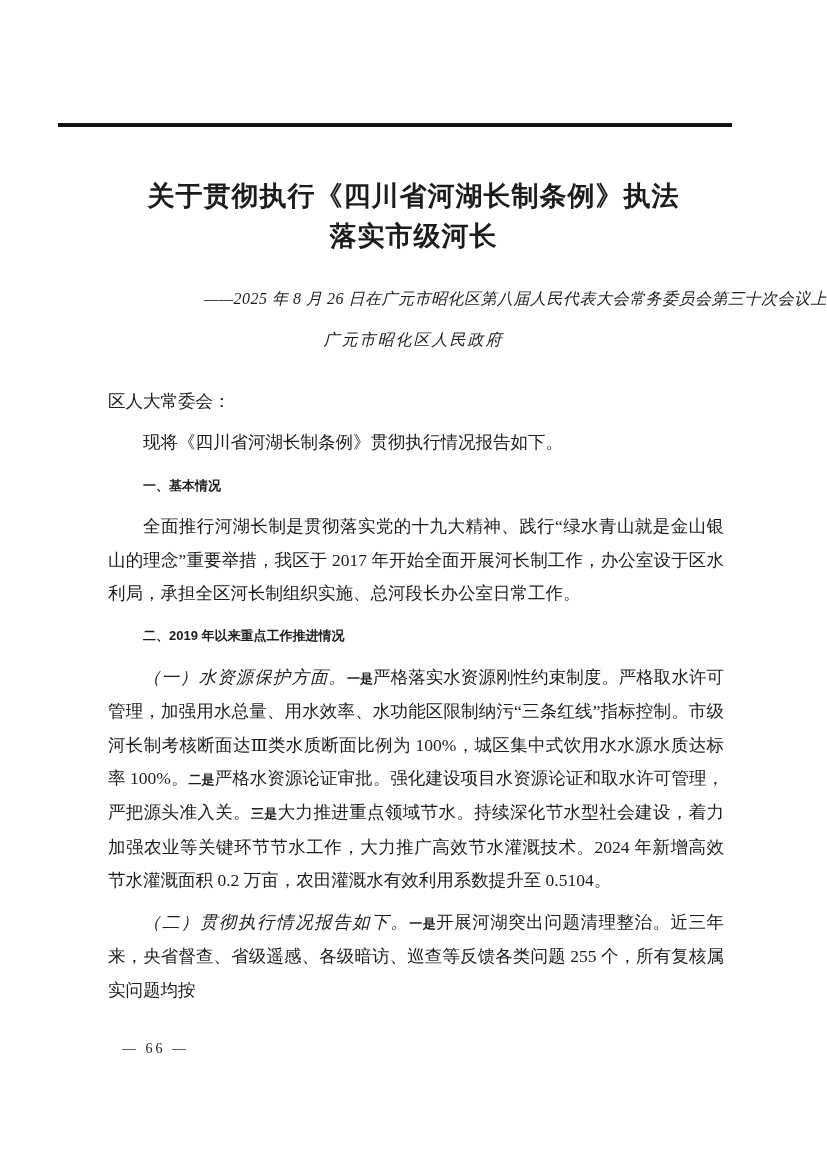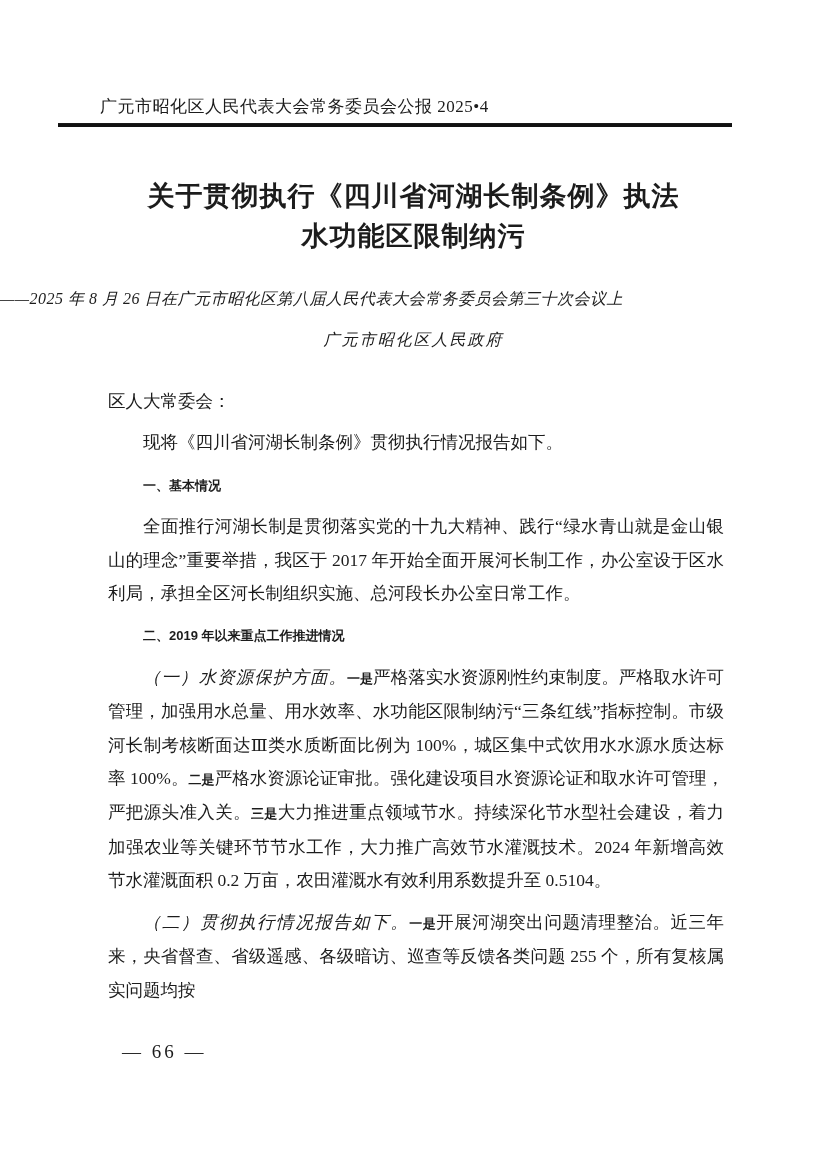--- a/index.html
+++ b/index.html
@@ -42,21 +42,21 @@
     font-size: 27px;
     font-weight: bold;
     line-height: 40px;
     letter-spacing: 1px;
   }
   .subtitle-meeting {
     position: absolute;
     top: 289px;
     left: 0;
     width: 827px;
-    text-align: left;
+    text-align: right;
     font-size: 16px;
     font-style: italic;
     letter-spacing: 0.5px;
   }
   .subtitle-author {
     position: absolute;
     top: 322px;
     left: 0;
     width: 827px;
     text-align: center;
@@ -83,37 +83,36 @@
     font-size: 13px;
   }
   .run-kai {
     font-style: italic;
     letter-spacing: 1px;
   }
   .page-number {
     position: absolute;
     top: 1041px;
     left: 122px;
-    font-size: 19px;
+    font-size: 14px;
     letter-spacing: 3px;
     white-space: nowrap;
   }
 </style>
 </head>
 <body>
 
 <div class="page">
 
-  <div class="header-line">广元市昭化区人民代表大会常务委员会公报 2025•4</div>
 
   <div class="double-rule"></div>
 
   <h1 class="doc-title">
     <span>关于贯彻执行《四川省河湖长制条例》执法</span><br>
-    <span>水功能区限制纳污</span>
+    <span>落实市级河长</span>
   </h1>
 
   <div class="subtitle-meeting">——2025 年 8 月 26 日在广元市昭化区第八届人民代表大会常务委员会第三十次会议上</div>
 
   <div class="subtitle-author">广元市昭化区人民政府</div>
 
   <div class="doc-body" id="document-body">
       <p><span class="run-normal">区人大常委会：</span></p>
       <p class="indent"><span class="run-normal">现将《四川省河湖长制条例》贯彻执行情况报告如下。</span></p>
       <p class="indent"><span class="run-heading">一、基本情况</span></p>

